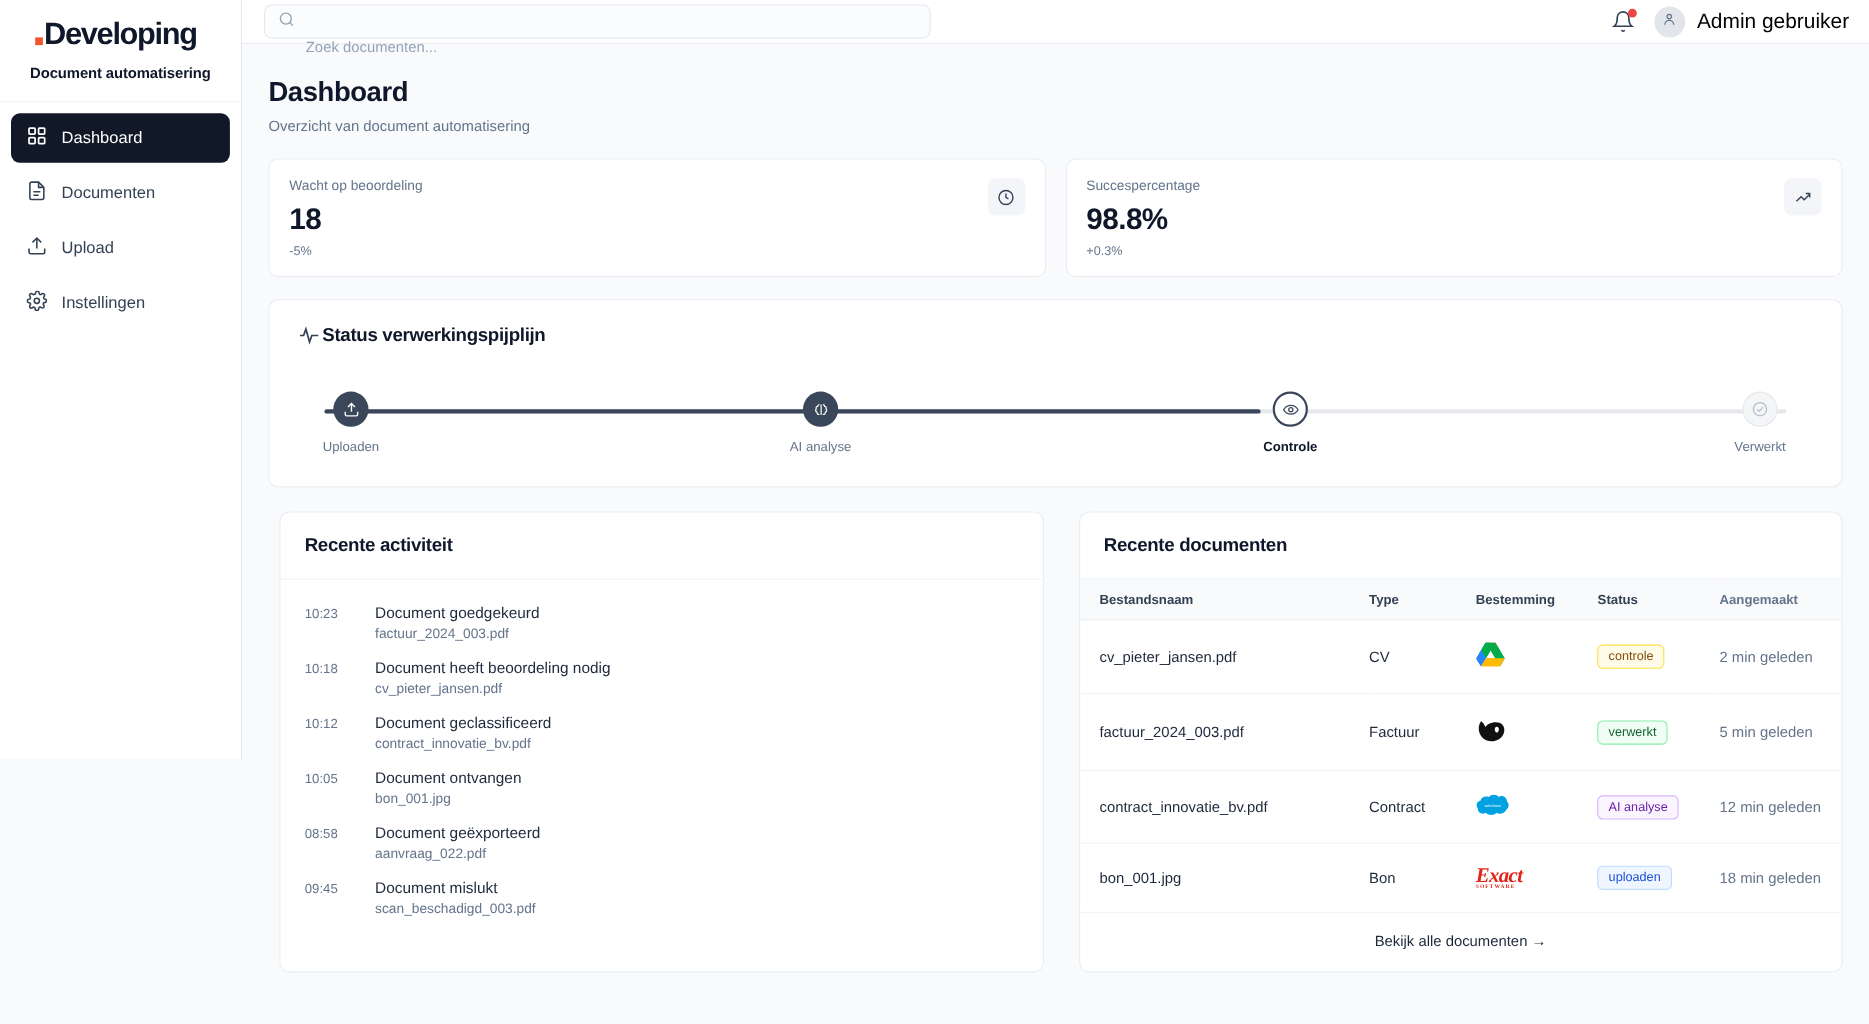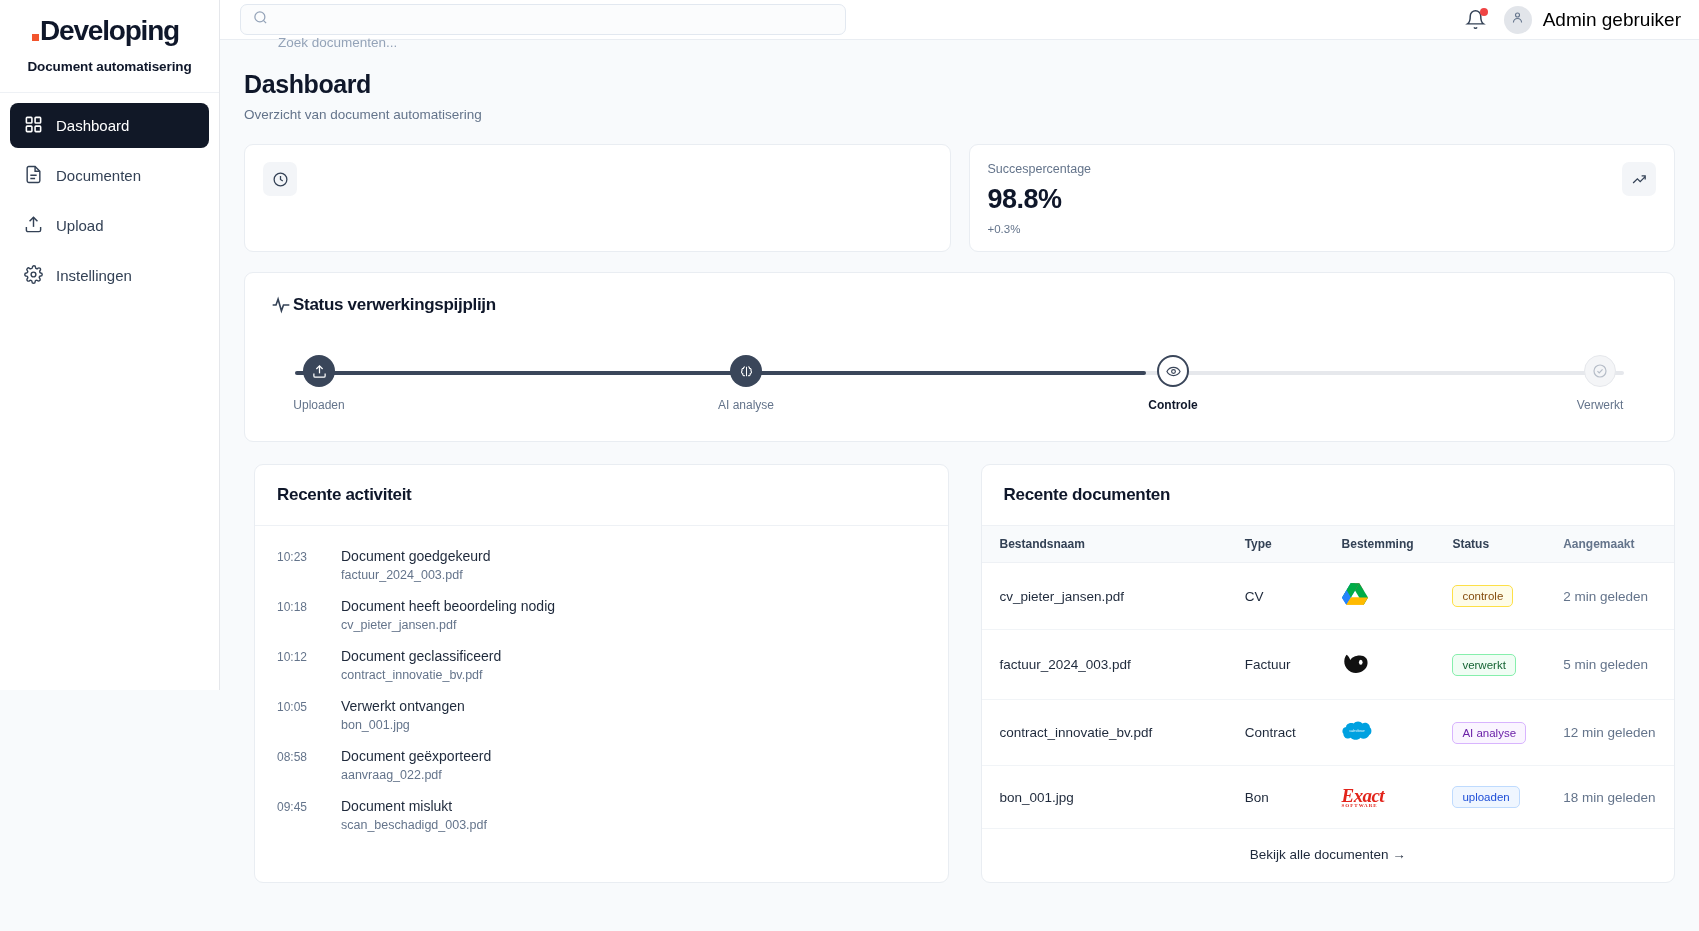--- a/index.html
+++ b/index.html
@@ -307,20 +307,25 @@
       </div>
     </header>
 
     <div class="content">
 
       <h1 class="page-title">Dashboard</h1>
       <div class="page-sub">Overzicht van document automatisering</div>
 
       <section class="stats">
         <div class="stat-card">
+          <div>
+            <div class="stat-label">Wacht op beoordeling</div>
+            <div class="stat-value">18</div>
+            <div class="stat-delta">-5%</div>
+          </div>
           <div class="stat-icon">
             <svg width="17" height="17" viewBox="0 0 24 24" fill="none" stroke="#334155" stroke-width="1.8">
                 <circle cx="12" cy="12" r="9"></circle>
                 <path d="M12 7v5l3.2 2"></path>
               </svg>
           </div>
         </div>
         <div class="stat-card">
           <div>
             <div class="stat-label">Succespercentage</div>
@@ -413,21 +418,21 @@
             <div class="activity-row">
               <div class="act-time">10:12</div>
               <div>
                 <div class="act-title">Document geclassificeerd</div>
                 <div class="act-file">contract_innovatie_bv.pdf</div>
               </div>
             </div>
             <div class="activity-row">
               <div class="act-time">10:05</div>
               <div>
-                <div class="act-title">Verwerkt ontvangen</div>
+                <div class="act-title">Document ontvangen</div>
                 <div class="act-file">bon_001.jpg</div>
               </div>
             </div>
             <div class="activity-row">
               <div class="act-time">08:58</div>
               <div>
                 <div class="act-title">Document geëxporteerd</div>
                 <div class="act-file">aanvraag_022.pdf</div>
               </div>
             </div>

